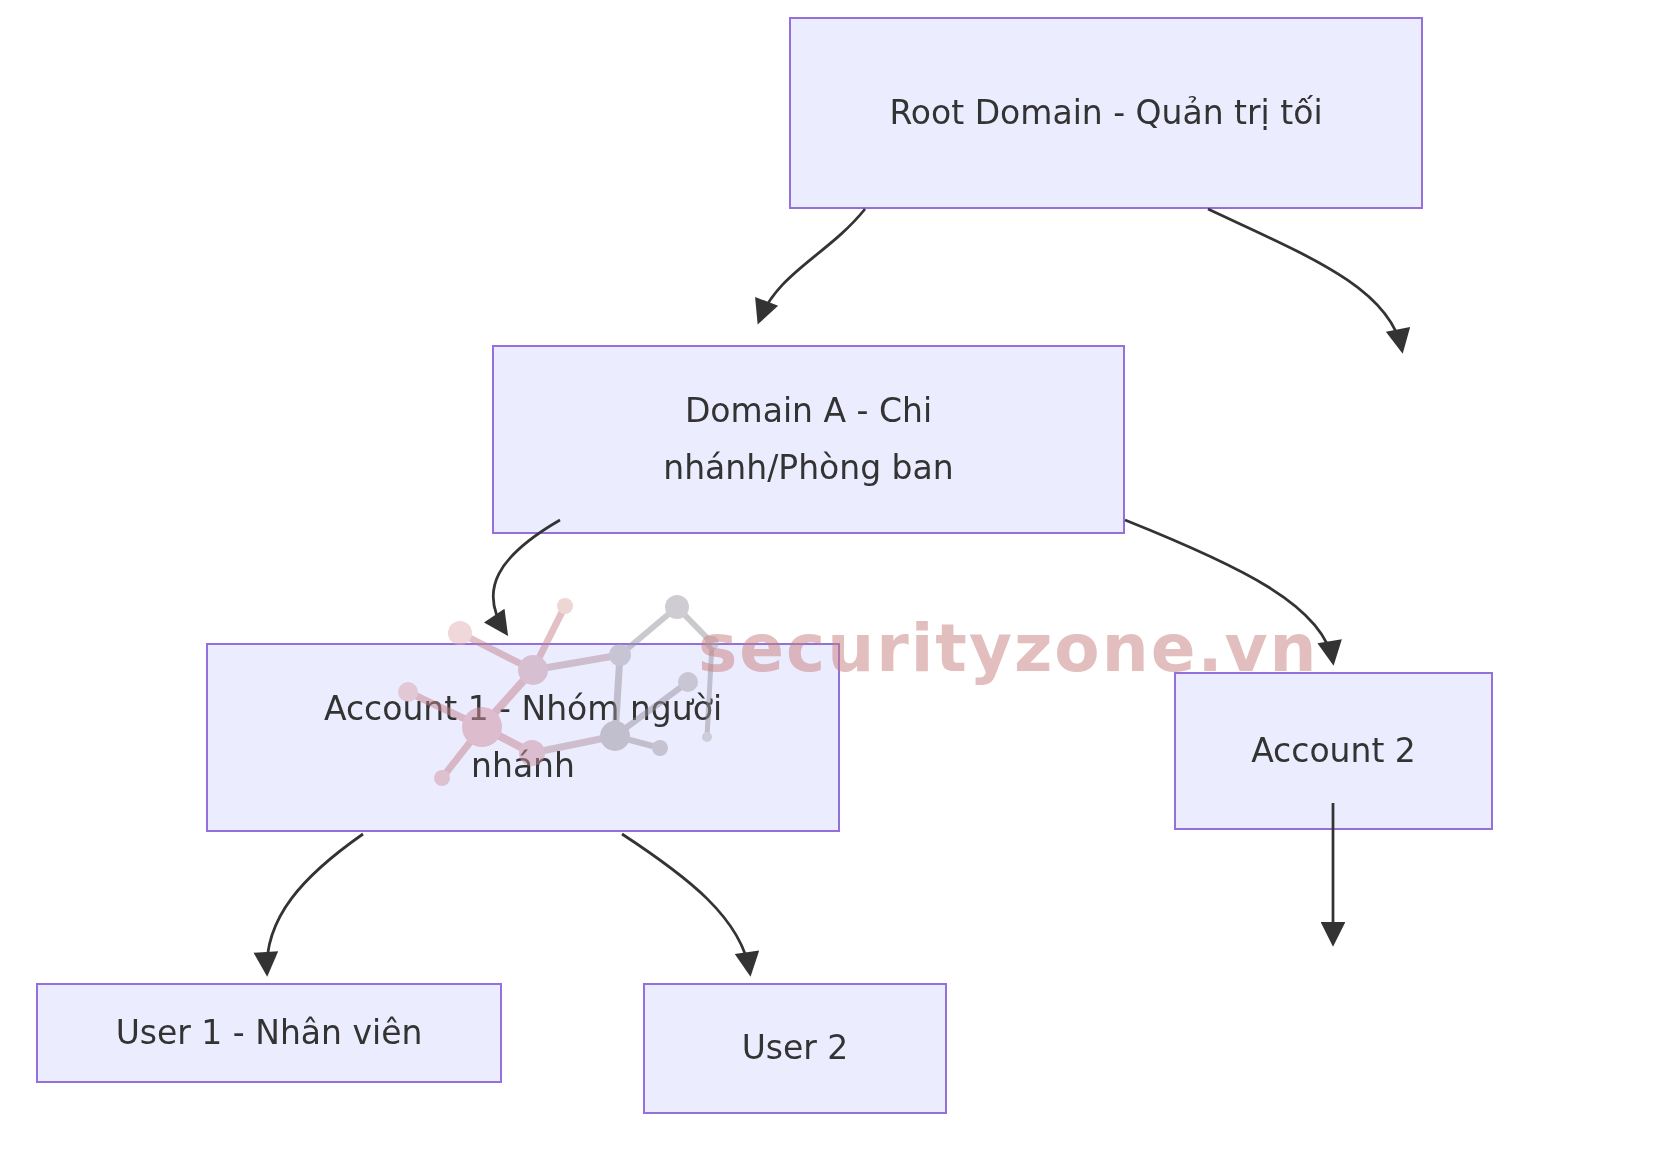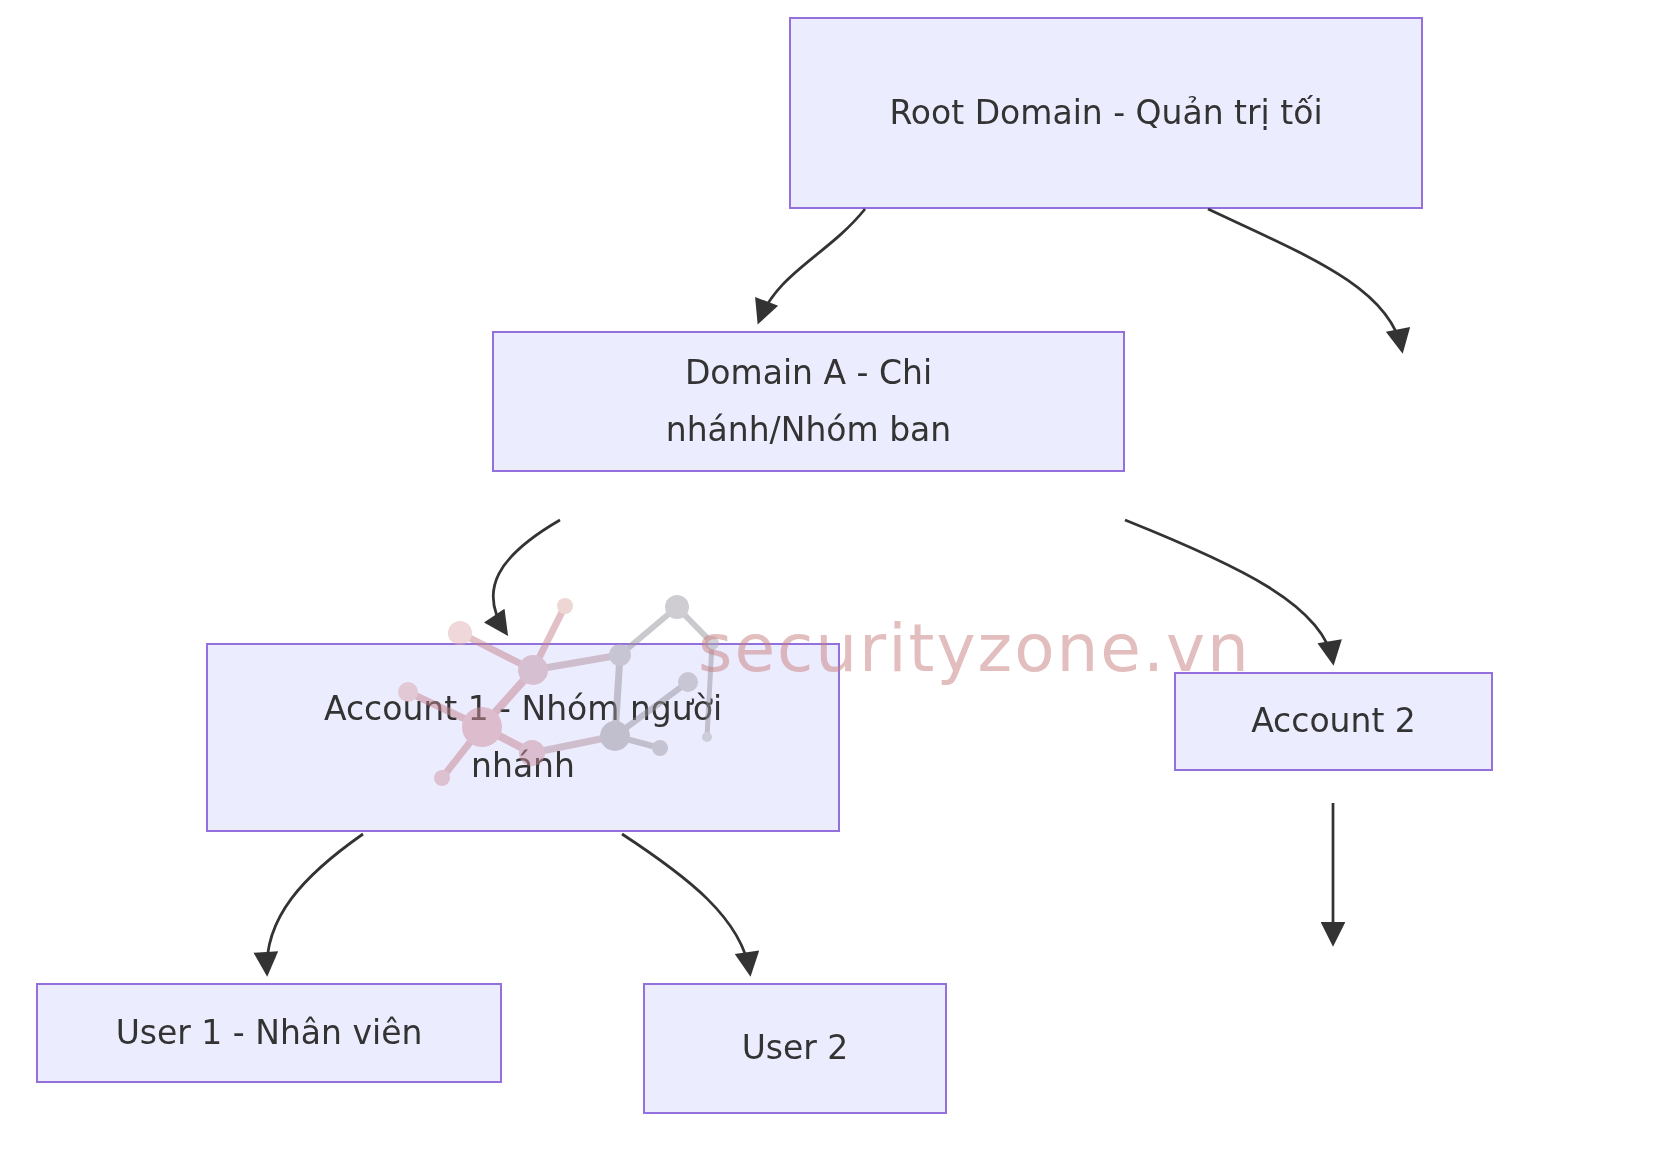--- a/index.html
+++ b/index.html
@@ -29,54 +29,54 @@
     position:absolute;left:0;top:0;width:1674px;height:1164px;
     pointer-events:none;
   }
   #arrow-layer{z-index:3;}
   #watermark-layer{z-index:4;}
   .wm-text{
     position:absolute;
     left:698px;top:610px;
     z-index:4;
     font-size:66px;
-    font-weight:normal;
+    font-weight:bold;
     letter-spacing:2px;
     color:rgba(199,126,126,0.50);
     pointer-events:none;
     font-family:"DejaVu Sans","Liberation Sans",sans-serif;
   }
 </style>
 </head>
 <body>
 
 <div id="canvas">
 
   <div class="node" style="left:789px;top:17px;width:634px;height:192px">
     <div class="lbl">
       <span>Root Domain - Quản trị tối</span>
     </div>
   </div>
 
-  <div class="node" style="left:492px;top:331px;width:633px;height:141px">
+  <div class="node" style="left:492px;top:345px;width:633px;height:189px">
     <div class="lbl">
       <span>Domain A - Chi</span>
-      <span>nhánh/Nhóm ban</span>
+      <span>nhánh/Phòng ban</span>
     </div>
   </div>
 
 
   <div class="node" style="left:206px;top:643px;width:634px;height:189px">
     <div class="lbl">
       <span>Account 1 - Nhóm người</span>
       <span>nhánh</span>
     </div>
   </div>
 
-  <div class="node" style="left:1174px;top:672px;width:319px;height:99px">
+  <div class="node" style="left:1174px;top:672px;width:319px;height:158px">
     <div class="lbl">
       <span>Account 2</span>
     </div>
   </div>
 
   <div class="node" style="left:36px;top:983px;width:466px;height:100px">
     <div class="lbl">
       <span>User 1 - Nhân viên</span>
     </div>
   </div>

